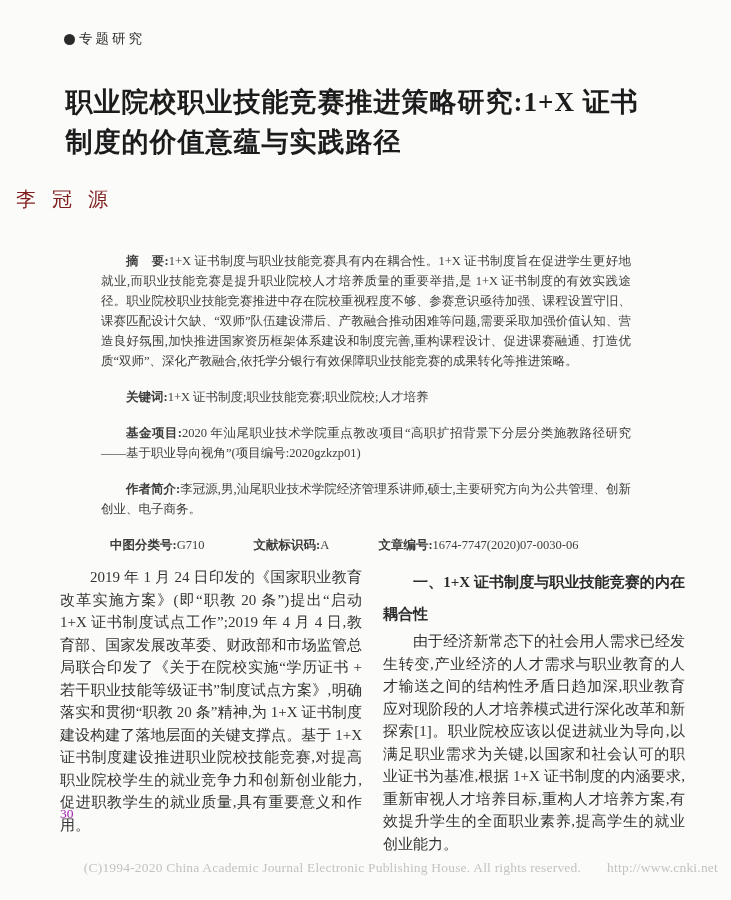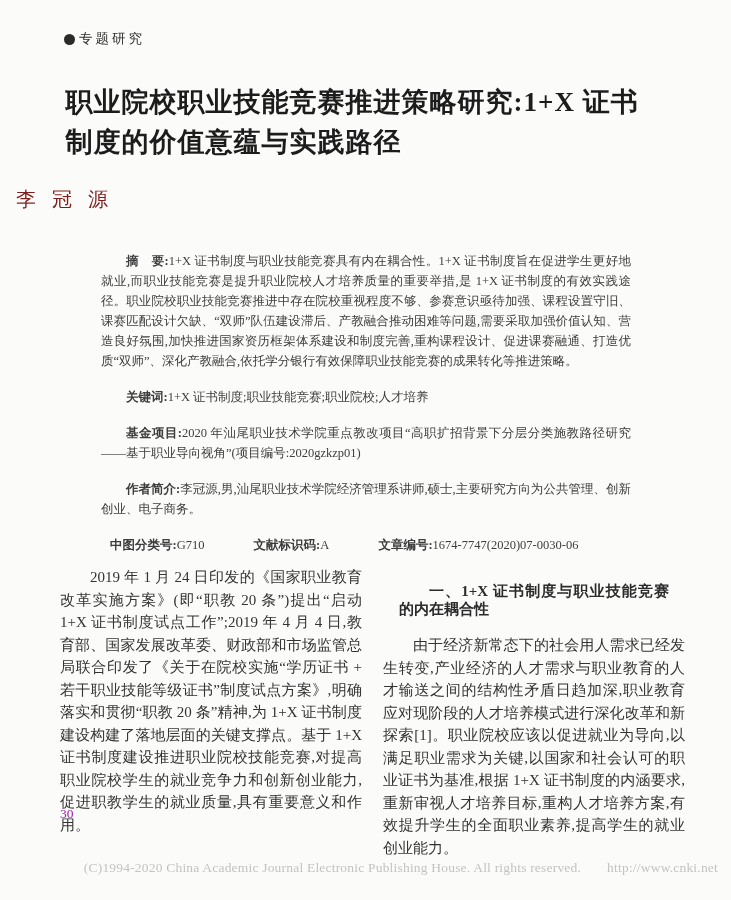--- a/index.html
+++ b/index.html
@@ -54,21 +54,21 @@
   
   .columns{
     position:absolute;left:60px;top:566px;width:625px;
     display:flex;gap:21px;
     font-size:15px;line-height:22.5px;color:#333;
     text-align:justify;
   }
   .col{width:302px;}
   .col p{margin:0;text-indent:2em;}
   .col h2{
-    margin:16px;font-size:15px;line-height:18px;font-weight:bold;
+    margin:0;font-size:15px;line-height:32px;font-weight:bold;
     color:#2b2b2b;text-indent:2em;
   }
   
   .page-number{
     position:absolute;left:60px;top:806px;
     font-size:13.5px;color:#a21caf;
   }
   
   .footer{
     position:absolute;left:28px;top:860px;width:690px;

